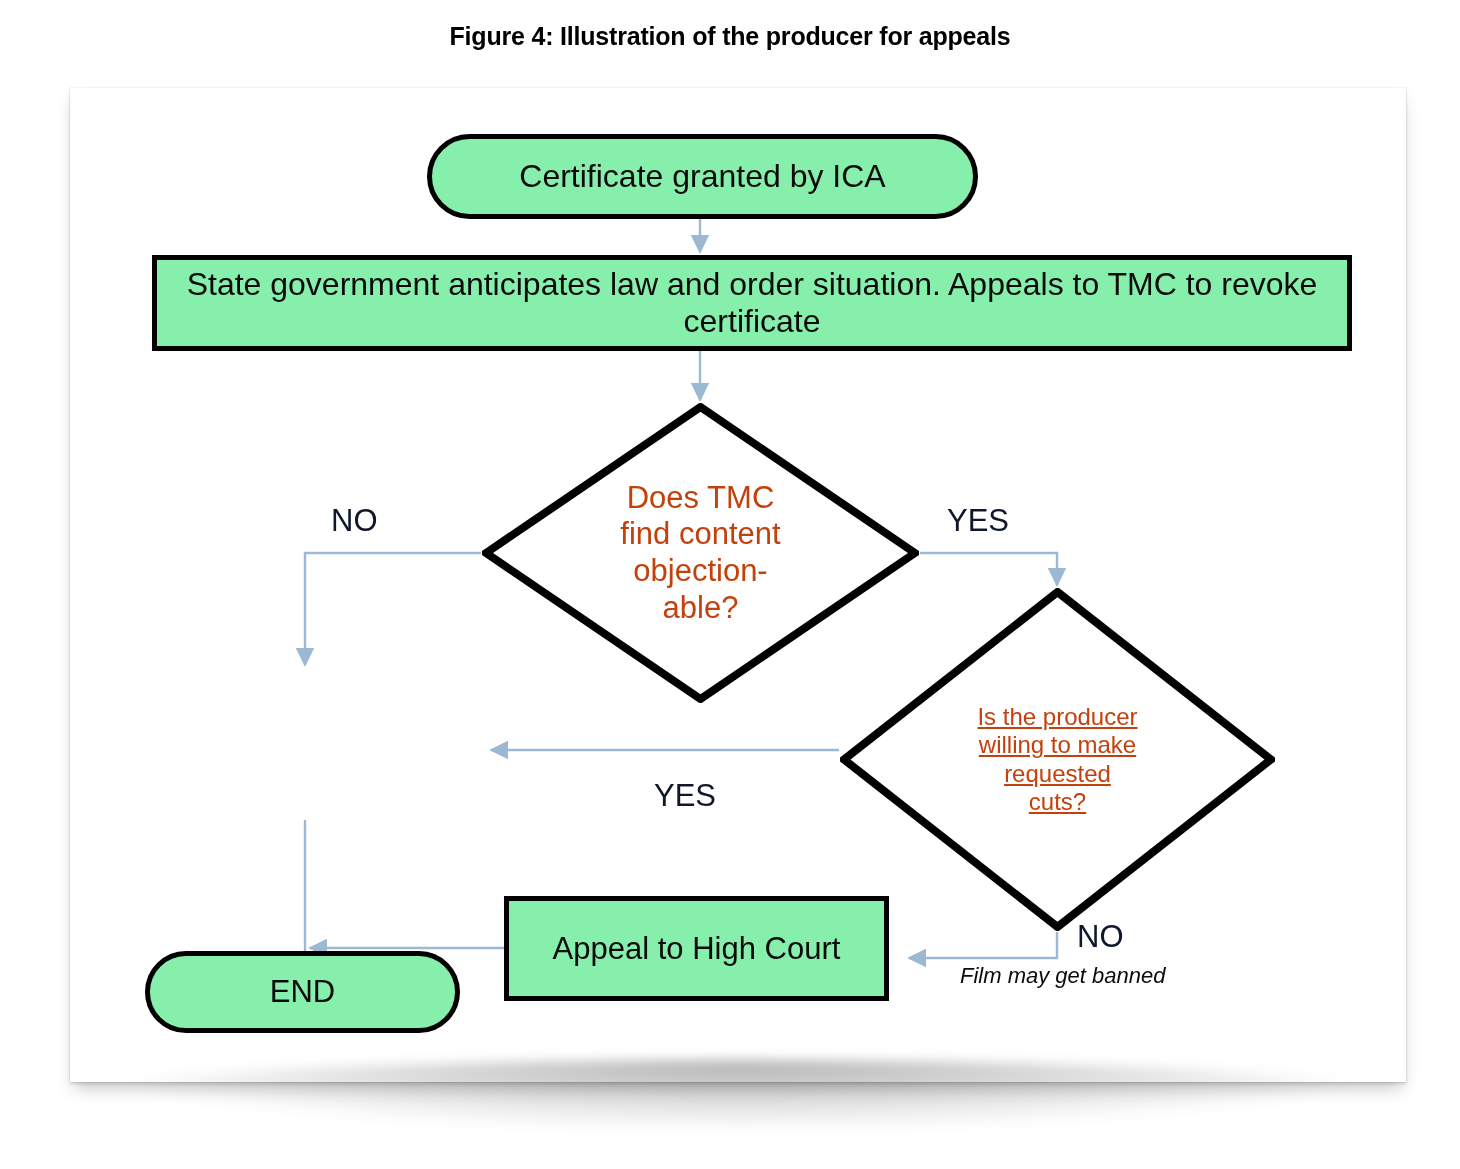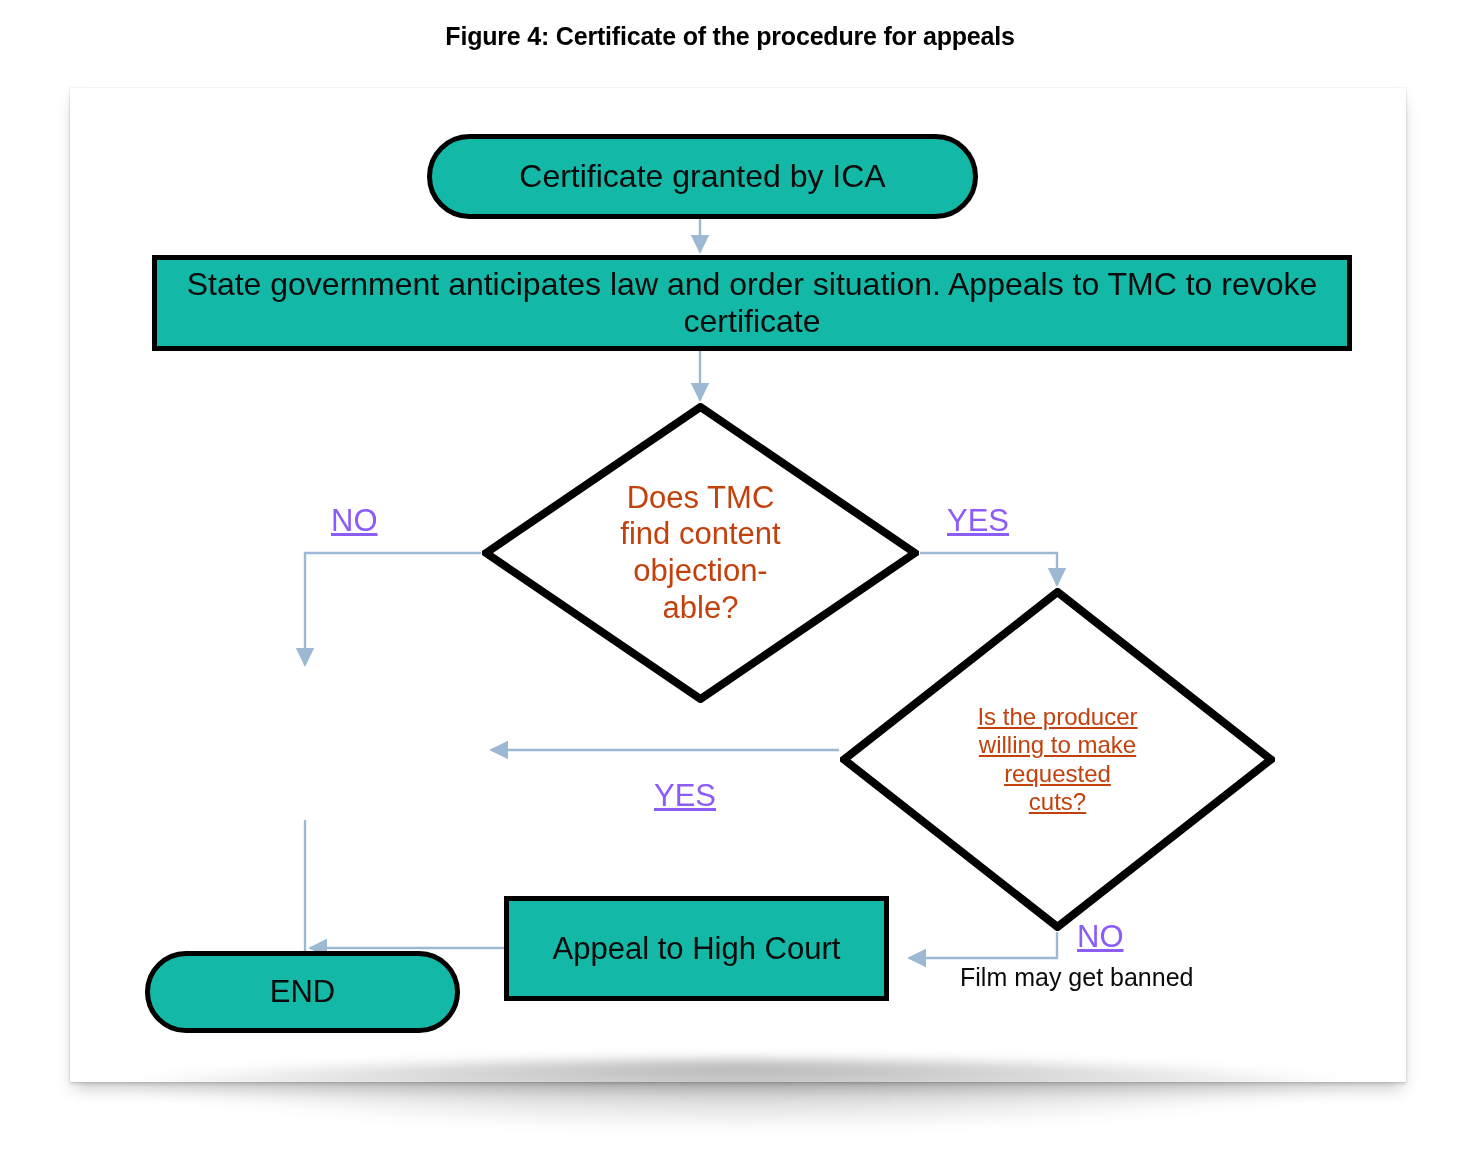--- a/index.html
+++ b/index.html
@@ -68,21 +68,21 @@
     left: 0; top: 0;
     width: 1460px;
     height: 1169px;
     pointer-events: none;
   }
 
   
   .node {
     position: absolute;
     box-sizing: border-box;
-    background: #14b8a6;
+    background: #86efac;
     display: flex;
     align-items: center;
     justify-content: center;
     text-align: center;
     color: #0b0b0b;
     line-height: 1.16;
     white-space: pre-line;
   }
 
   .node-rect {
@@ -154,43 +154,43 @@
     width: 435px; height: 343px;
   }
   #node-decision-cuts .diamond-label {
     font-size: 24px;
     text-decoration: underline;
   }
 
   
   .edge-label {
     position: absolute;
-    color: #8b5cf6;
+    color: #0f172a;
     font-size: 31px;
     white-space: nowrap;
-    text-decoration: underline;
   }
   #edge-label-no-1 { left: 331px; top: 503px; }
   #edge-label-yes-1 { left: 947px; top: 503px; }
   #edge-label-yes-2 { left: 654px; top: 778px; }
   #edge-label-no-2 { left: 1077px; top: 919px; }
   #edge-note-banned {
     position: absolute;
     left: 960px; top: 963px;
-    font-size: 25px;
+    font-size: 22px;
+    font-style: italic;
     color: #0b0b0b;
     white-space: nowrap;
   }
 </style>
 </head>
 <body>
 
 <div id="figure-root">
 
-  <div id="figure-title">Figure 4: Certificate of the procedure for appeals</div>
+  <div id="figure-title">Figure 4: Illustration of the producer for appeals</div>
 
   <div id="paper-card"></div>
   <div id="paper-curl"></div>
 
   <svg id="connector-layer" viewBox="0 0 1460 1169" xmlns="http://www.w3.org/2000/svg">
     <defs>
       <marker id="arrowhead" markerWidth="9" markerHeight="9" refX="7.2" refY="4.5" orient="auto" markerUnits="strokeWidth">
         <path d="M0,0.6 L8,4.5 L0,8.4 z" fill="#9db8d2"></path>
       </marker>
     </defs>

